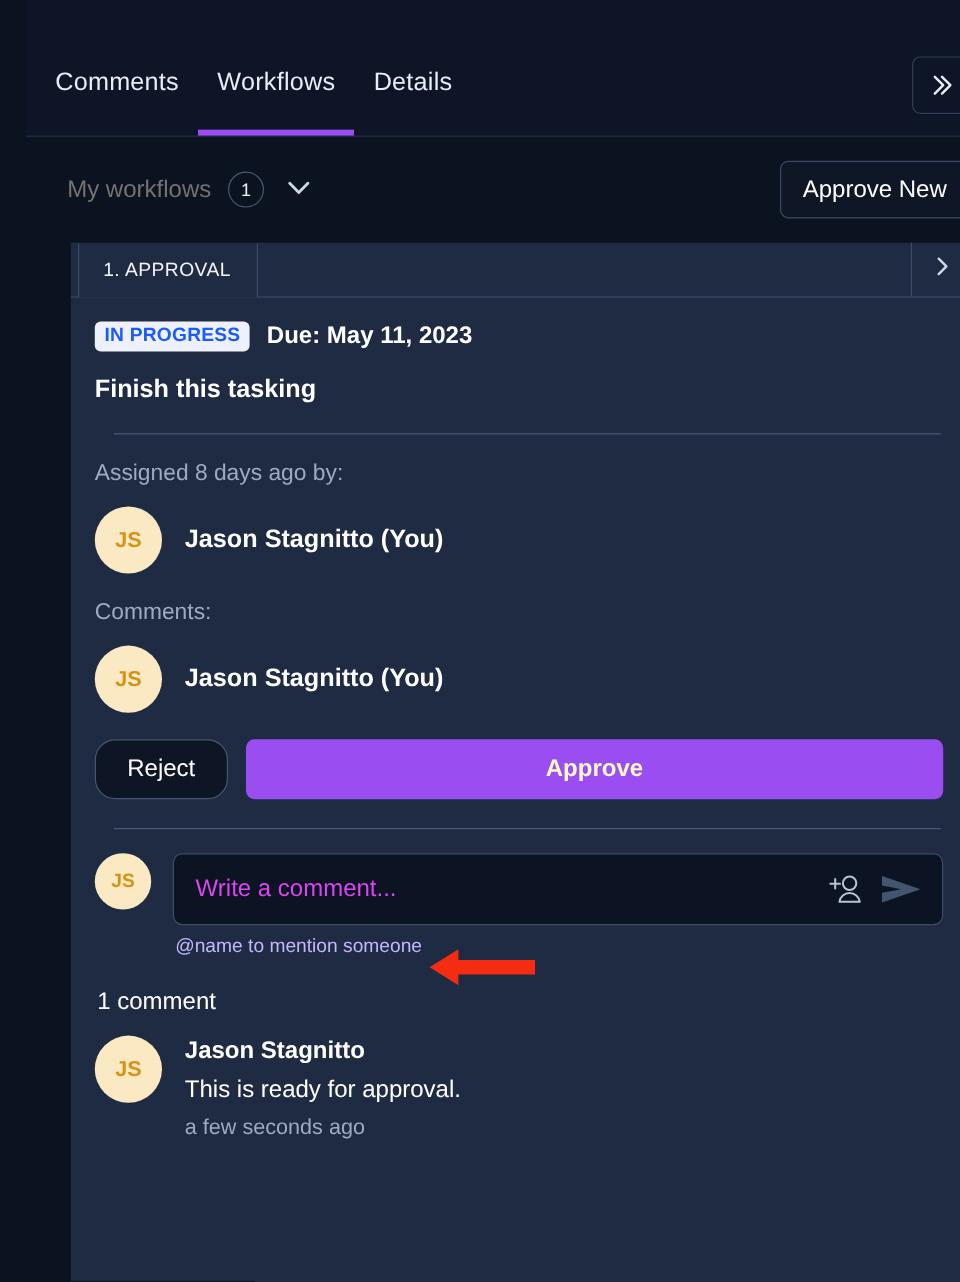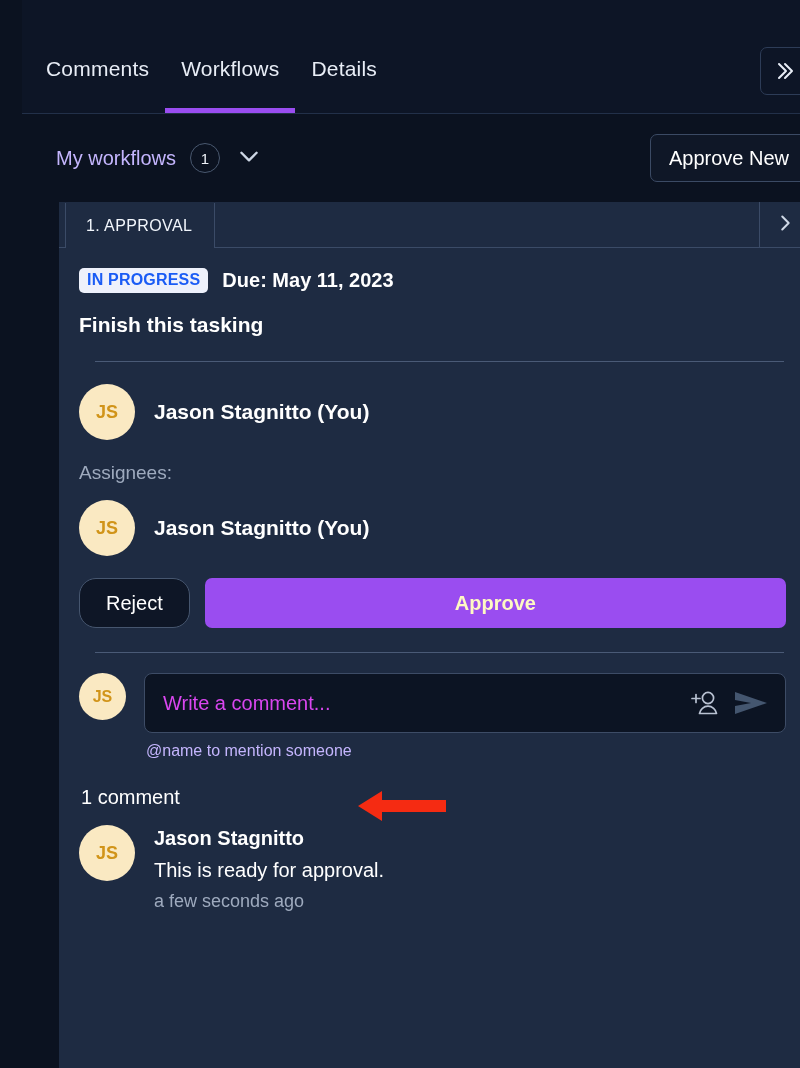--- a/index.html
+++ b/index.html
@@ -75,21 +75,21 @@
   
   .subheader {
     height: 88px;
     background: #0b1220;
     display: flex;
     align-items: center;
     padding: 0 14px 0 34px;
   }
   .wf-title {
     font-size: 20px;
-    color: #c4b5fd;
+    color: #737373;
     font-weight: 400;
   }
   .wf-count {
     width: 30px; height: 30px;
     border: 1px solid #49586f;
     border-radius: 50%;
     display: flex; align-items: center; justify-content: center;
     font-size: 15px;
     color: #eef2f8;
     margin-left: 14px;
@@ -389,26 +389,27 @@
 
         <div class="status-row">
           <span class="badge">IN PROGRESS</span>
           <span class="due">Due: May 11, 2023</span>
         </div>
 
         <div class="task-title">Finish this tasking</div>
 
         <div class="divider"></div>
 
+        <div class="meta-label">Assigned 8 days ago by:</div>
         <div class="person">
           <div class="avatar">JS</div>
           <div class="person-name">Jason Stagnitto (You)</div>
         </div>
 
-        <div class="meta-label">Assignees:</div>
+        <div class="meta-label">Comments:</div>
         <div class="person">
           <div class="avatar">JS</div>
           <div class="person-name">Jason Stagnitto (You)</div>
         </div>
 
         <div class="actions">
           <button class="btn-reject">Reject</button>
           <button class="btn-approve">Approve</button>
         </div>
 

